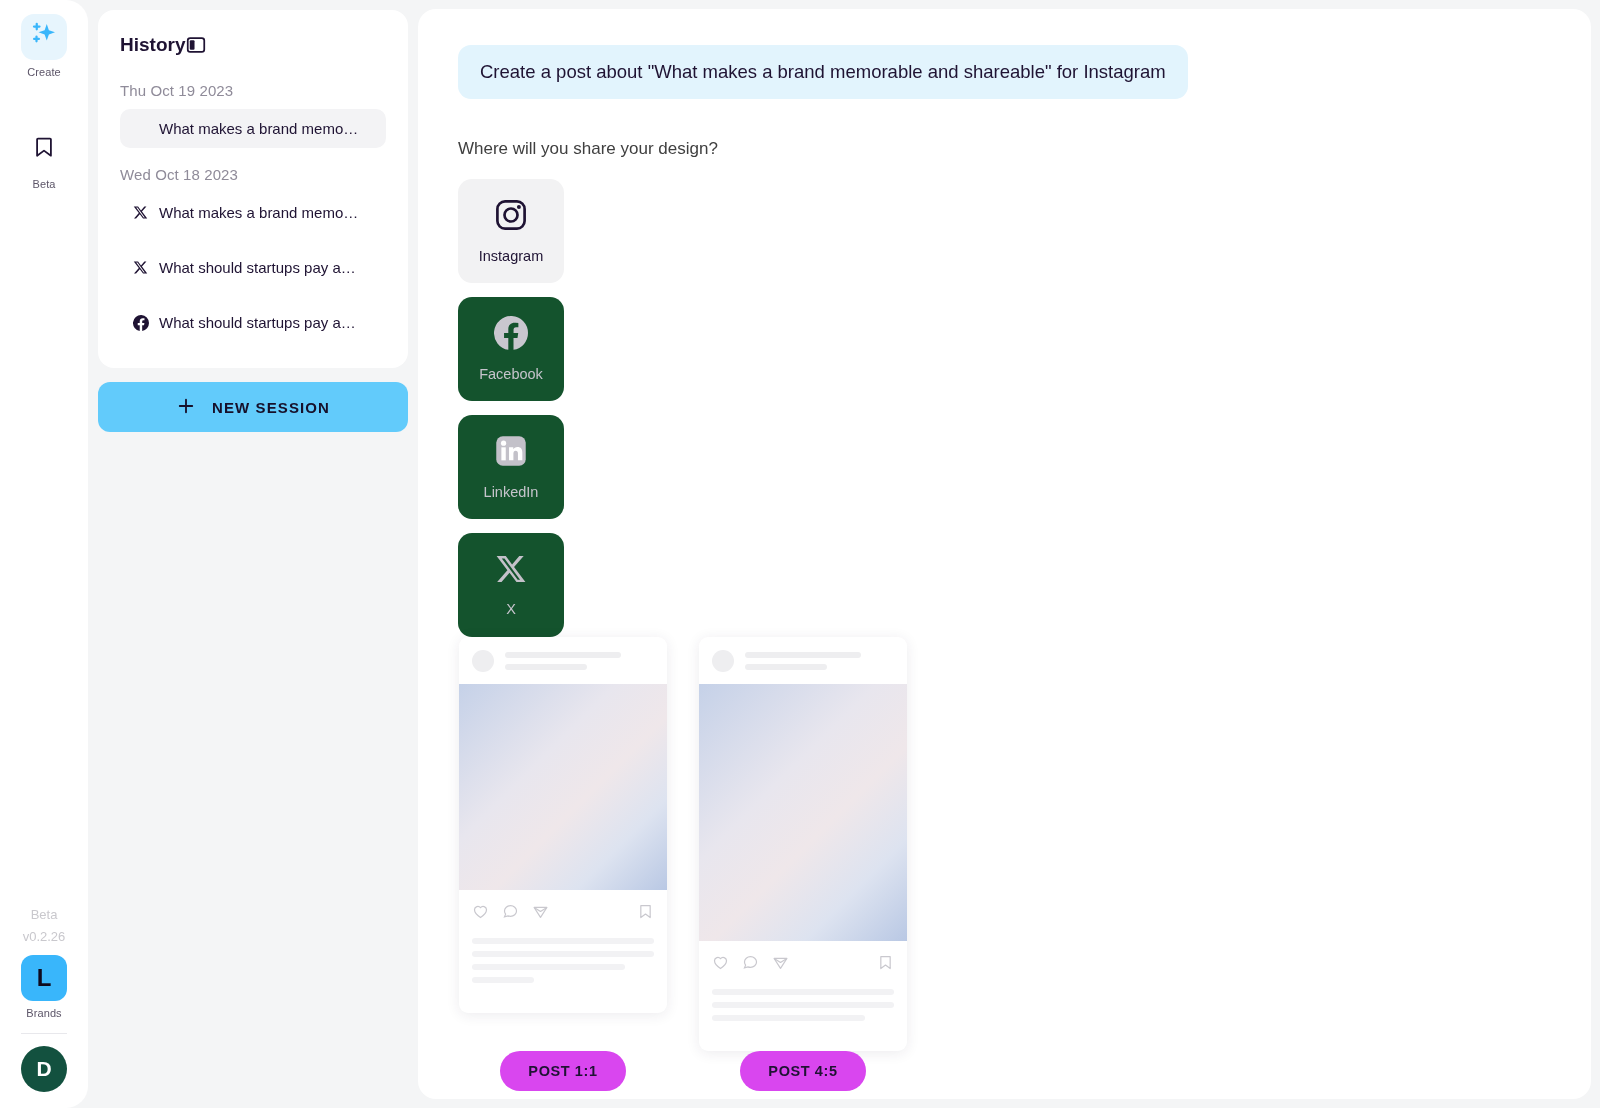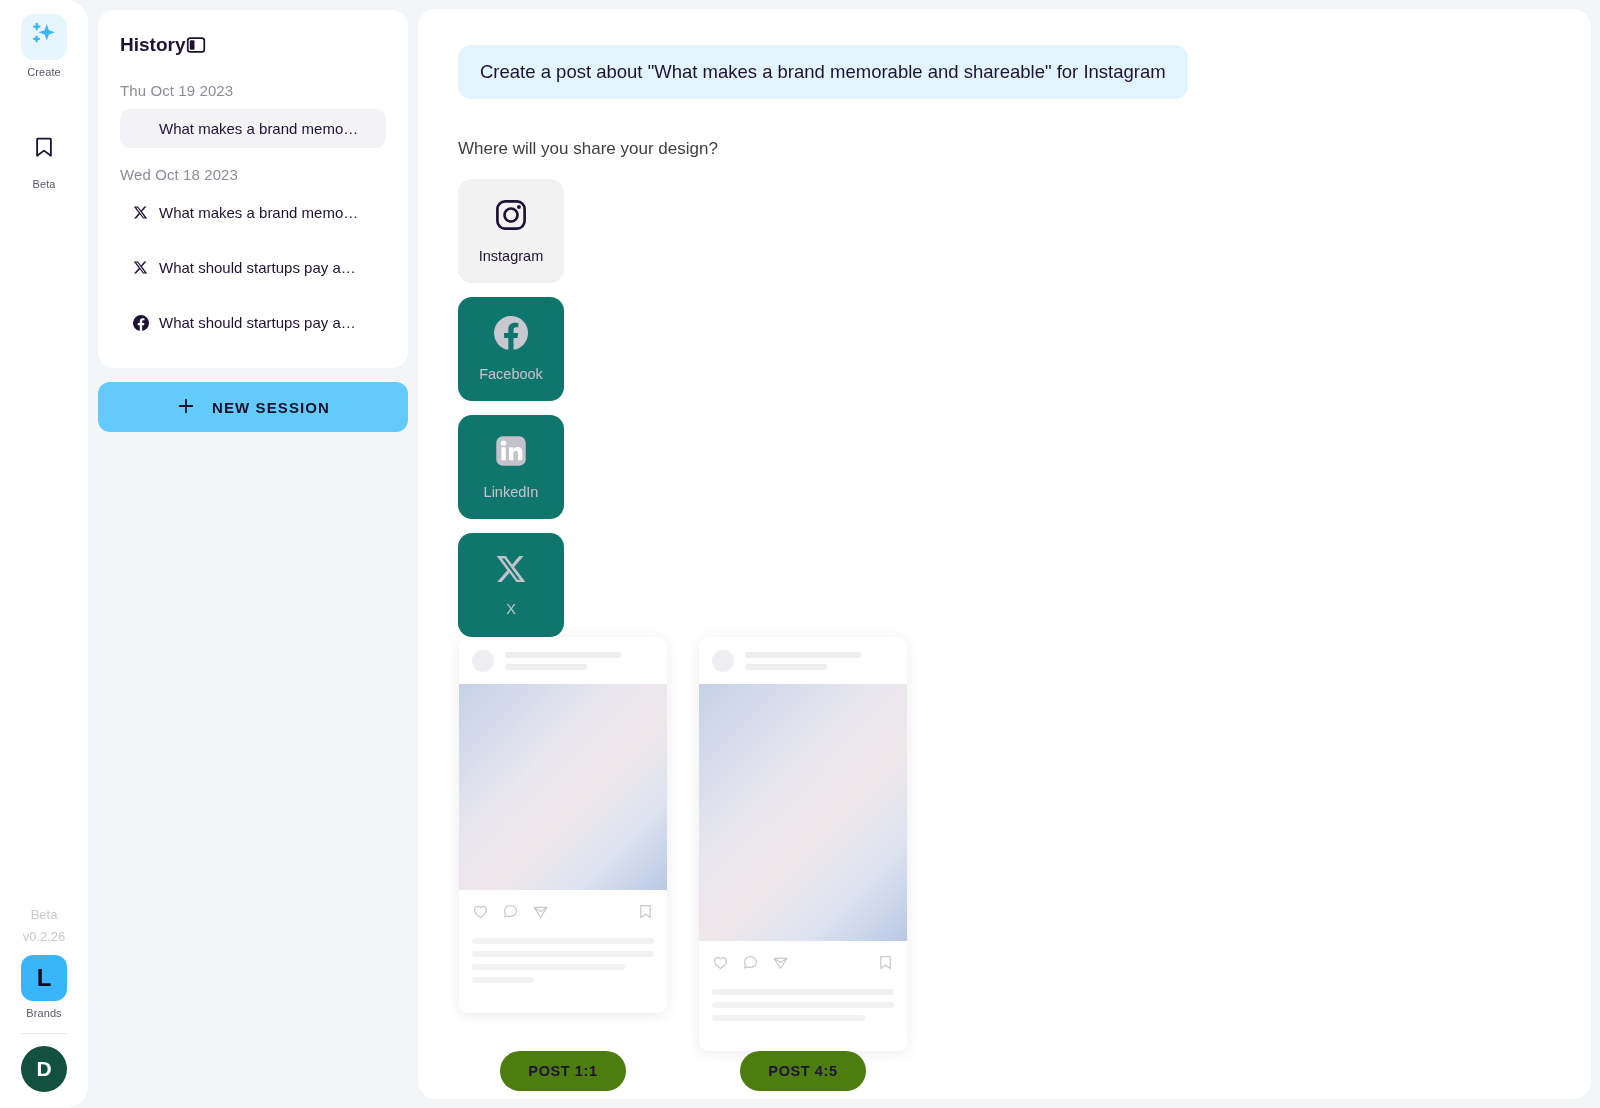--- a/index.html
+++ b/index.html
@@ -113,21 +113,21 @@
     max-width: 772px;
   }
   .section-q {
     margin-top: 40px; margin-bottom: 20px;
     font-size: 17px; color: #404040;
   }
   .platform-row { display: flex; gap: 14px; flex-direction: column; }
   .platform {
     width: 106px; height: 104px; border-radius: 14px;
     display: flex; flex-direction: column; align-items: center; justify-content: center;
-    gap: 12px; cursor: pointer; background: #0f766e;
+    gap: 12px; cursor: pointer; background: #14532d;
   }
   .platform.active { background: #f2f2f3; }
   .platform-label { font-size: 14.5px; color: #c6c4cc; }
   .platform.active .platform-label { color: #1f1333; }
 
   .section-format {
     margin-top: 52px; margin-bottom: 22px;
     font-size: 17px; color: #1f1333;
   }
   .format-row { display: flex; gap: 30px; align-items: flex-start; }
@@ -163,21 +163,21 @@
   .story-top { position:absolute; top: 13px; left: 13px; right: 13px; display:flex; gap: 11px; align-items:center; }
   .story-avatar { width: 22px; height: 22px; border-radius: 50%; background: rgba(255,255,255,.45); flex:0 0 22px;}
   .story-lines { display:flex; flex-direction:column; gap:6px; flex:1; }
   .story-line { height: 6px; border-radius:3px; background: rgba(255,255,255,.55); }
   .story-bottom { position:absolute; bottom: 14px; left: 13px; right: 13px; display:flex; gap: 10px; align-items:center; }
   .story-dot { width: 20px; height: 20px; border-radius: 50%; background: rgba(255,255,255,.45); flex:0 0 20px; }
   .story-bar { flex:1; height: 20px; border-radius: 10px; background: rgba(255,255,255,.45); }
 
   .format-chip {
     margin-top: 16px;
-    background: #4d7c0f; border-radius: 20px;
+    background: #d946ef; border-radius: 20px;
     padding: 12px 28px;
     font-size: 14.5px; font-weight: bold; letter-spacing: .6px; color: #1f1333;
   }
 </style>
 </head>
 <body>
 
 <div class="app">
 
   <div class="rail">

